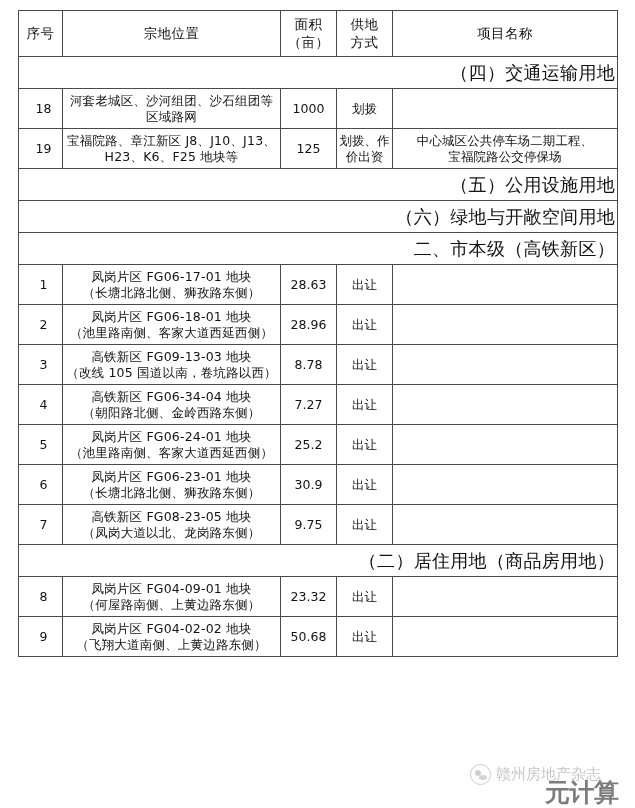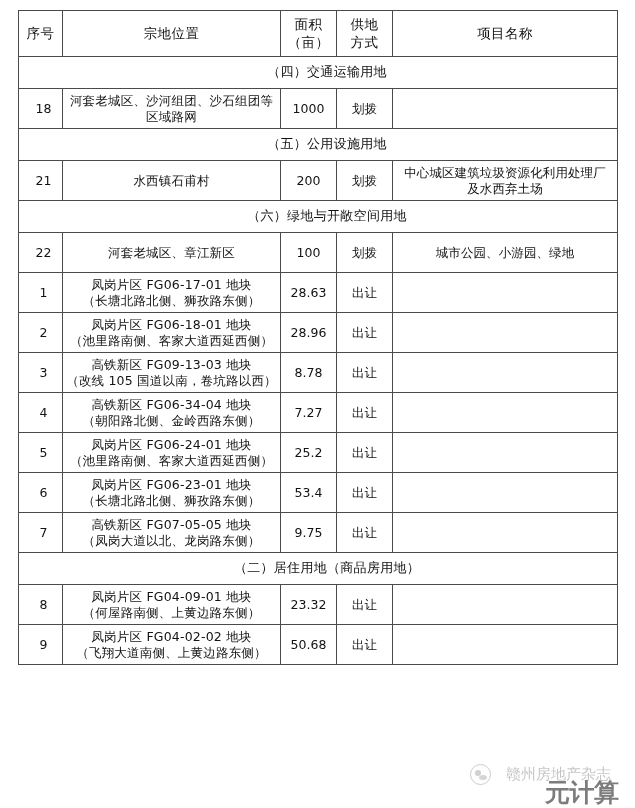--- a/index.html
+++ b/index.html
@@ -48,23 +48,23 @@
     height: 46px;
     text-align: center;
     font-size: 13.5px;
     letter-spacing: 0.4px;
   }
   thead th .hl { display: block; }
 
   
   tr.section td {
     height: 32px;
-    text-align: center;
+    text-align: right;
     padding-left: 20px;
-    font-size: 13px;
+    font-size: 18px;
     letter-spacing: 0.3px;
   }
 
   
   tr.data td {
     height: 40px;
     text-align: center;
     font-size: 12.5px;
   }
   tr.data td.idx  { font-size: 12.5px; padding-left: 8px; }
@@ -76,21 +76,21 @@
   tr.data td .ln { display: block; white-space: nowrap; }
   tr.data td.proj .ln { white-space: nowrap; }
 
   
   .wm-magazine {
     position: absolute;
     left: 470px;
     top: 764px;
     display: flex;
     align-items: center;
-    gap: 15px;
+    gap: 5px;
     opacity: 0.30;
     pointer-events: none;
   }
   .wm-magazine .wm-logo {
     width: 21px;
     height: 21px;
     border-radius: 50%;
     border: 1.3px solid #555;
     position: relative;
     flex: none;
@@ -174,52 +174,44 @@
           <td class="loc">
             <span class="ln">河套老城区、沙河组团、沙石组团等</span>
             <span class="ln">区域路网</span>
           </td>
           <td class="area">1000</td>
           <td class="mode">
             <span class="ln">划拨</span>
           </td>
           <td class="proj"></td>
         </tr>
+        <tr class="data">
+          <td class="idx">19</td>
+          <td class="loc">
+            <span class="ln">宝福院路、章江新区 J8、J10、J13、</span>
+            <span class="ln">H23、K6、F25 地块等</span>
+          </td>
+          <td class="area">125</td>
+          <td class="mode">
+            <span class="ln">划拨、作</span>
+            <span class="ln">价出资</span>
+          </td>
+          <td class="proj">
+            <span class="ln">中心城区公共停车场二期工程、</span>
+            <span class="ln">宝福院路公交停保场</span>
+          </td>
+        </tr>
         <tr class="section">
           <td colspan="5">（五）公用设施用地</td>
         </tr>
-        <tr class="data">
-          <td class="idx">21</td>
-          <td class="loc">
-            <span class="ln">水西镇石甫村</span>
-          </td>
-          <td class="area">200</td>
-          <td class="mode">
-            <span class="ln">划拨</span>
-          </td>
-          <td class="proj">
-            <span class="ln">中心城区建筑垃圾资源化利用处理厂</span>
-            <span class="ln">及水西弃土场</span>
-          </td>
-        </tr>
         <tr class="section">
           <td colspan="5">（六）绿地与开敞空间用地</td>
         </tr>
-        <tr class="data">
-          <td class="idx">22</td>
-          <td class="loc">
-            <span class="ln">河套老城区、章江新区</span>
-          </td>
-          <td class="area">100</td>
-          <td class="mode">
-            <span class="ln">划拨</span>
-          </td>
-          <td class="proj">
-            <span class="ln">城市公园、小游园、绿地</span>
-          </td>
+        <tr class="section">
+          <td colspan="5">二、市本级（高铁新区）</td>
         </tr>
         <tr class="data">
           <td class="idx">1</td>
           <td class="loc">
             <span class="ln">凤岗片区 FG06-17-01 地块</span>
             <span class="ln">（长塘北路北侧、狮孜路东侧）</span>
           </td>
           <td class="area">28.63</td>
           <td class="mode">
             <span class="ln">出让</span>
@@ -273,30 +265,30 @@
             <span class="ln">出让</span>
           </td>
           <td class="proj"></td>
         </tr>
         <tr class="data">
           <td class="idx">6</td>
           <td class="loc">
             <span class="ln">凤岗片区 FG06-23-01 地块</span>
             <span class="ln">（长塘北路北侧、狮孜路东侧）</span>
           </td>
-          <td class="area">53.4</td>
+          <td class="area">30.9</td>
           <td class="mode">
             <span class="ln">出让</span>
           </td>
           <td class="proj"></td>
         </tr>
         <tr class="data">
           <td class="idx">7</td>
           <td class="loc">
-            <span class="ln">高铁新区 FG07-05-05 地块</span>
+            <span class="ln">高铁新区 FG08-23-05 地块</span>
             <span class="ln">（凤岗大道以北、龙岗路东侧）</span>
           </td>
           <td class="area">9.75</td>
           <td class="mode">
             <span class="ln">出让</span>
           </td>
           <td class="proj"></td>
         </tr>
         <tr class="section">
           <td colspan="5">（二）居住用地（商品房用地）</td>

